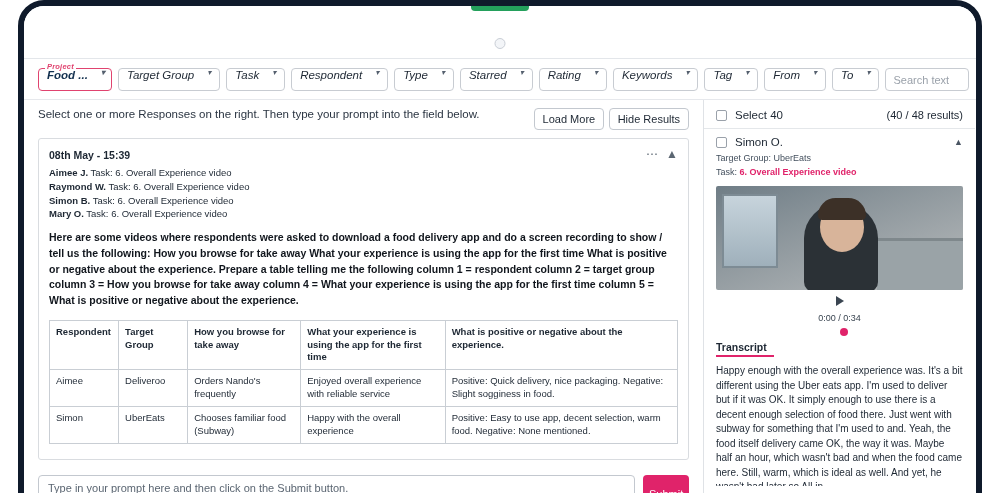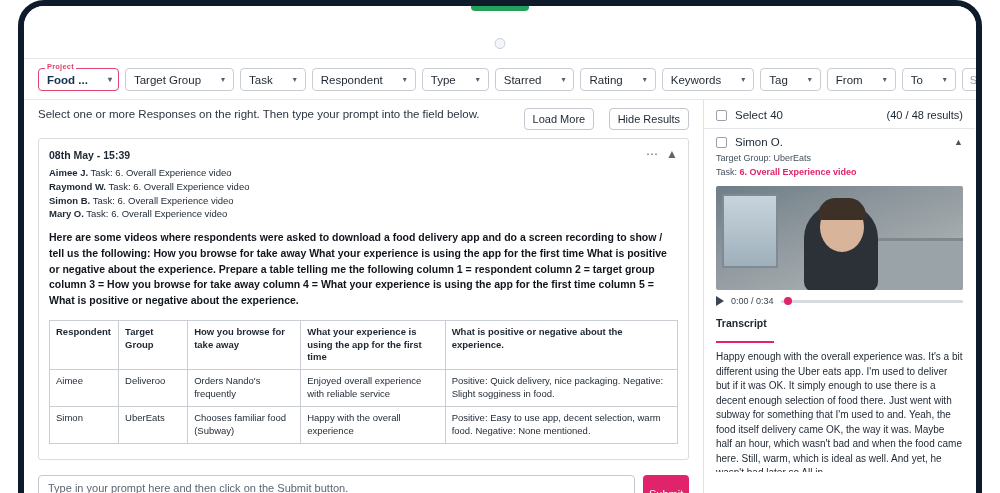--- a/index.html
+++ b/index.html
@@ -54,31 +54,32 @@
     display: flex;
     align-items: center;
     gap: 6px;
     padding: 7px 8px 6px 14px;
     height: 40px;
     background: #ffffff;
   }
   .chip {
     position: relative;
     display: inline-flex;
-    align-items: center;
-    gap: 20px;
+    align-items: flex-start;
+    gap: 13px;
     height: 23px;
     padding: 0 8px;
     border: 1px solid #c8ccd2;
     border-radius: 4px;
     background: #ffffff;
     font-size: 11.5px;
     color: #1d2733;
     white-space: nowrap;
     cursor: pointer;
+    font-style: italic;
   }
   .chip.project {
     border-color: #e0436f;
     color: #12304f;
     font-weight: bold;
     padding-right: 6px;
   }
   .chip-legend {
     position: absolute;
     top: -7px; left: 6px;
@@ -163,21 +164,21 @@
     color: #2b3542;
   }
   .btn-light {
     border: 1px solid #c3c8cf;
     background: #fff;
     border-radius: 4px;
     font-size: 11px;
     color: #1d2733;
     padding: 4px 8px;
     cursor: pointer;
-    margin-left: 10px;
+    margin-left: 0;
     font-family: "Liberation Sans", sans-serif;
   }
 
   #resultcard {
     margin: 2px 14px 0 14px;
     border: 1px solid #d9dce0;
     border-radius: 3px;
     padding: 8px 10px 10px 10px;
     height: 322px;
     overflow: hidden;
@@ -335,20 +336,21 @@
     background: #9aa3a7;
     border-top: 3px solid #7f888c;
   }
   #vidcontrols {
     display: flex;
     align-items: center;
     gap: 7px;
     margin: 6px 12px 0 12px;
     font-size: 9px;
     color: #3a4551;
+    flex-direction: column;
   }
   .play-tri {
     width: 0; height: 0;
     border-left: 8px solid #3a4551;
     border-top: 5px solid transparent;
     border-bottom: 5px solid transparent;
     cursor: pointer;
   }
   .track {
     flex: 1;
@@ -363,21 +365,21 @@
     border-radius: 50%;
     background: #e0236a;
   }
   #transcript-head {
     margin: 11px 12px 0 12px;
     font-size: 10.5px;
     color: #1d2733;
     font-weight: bold;
     border-bottom: 2px solid #e0236a;
     display: inline-block;
-    padding-bottom: 12px;
+    padding-bottom: 2px;
     width: 58px;
   }
   #transcript-body {
     margin: 7px 12px 0 12px;
     font-size: 10px;
     color: #1d2733;
     line-height: 1.45;
     overflow: hidden;
     height: 122px;
   }

